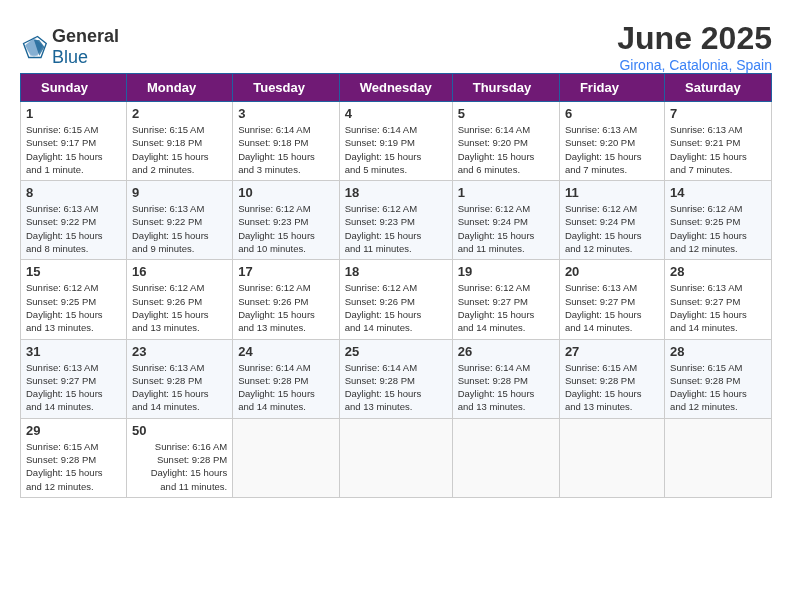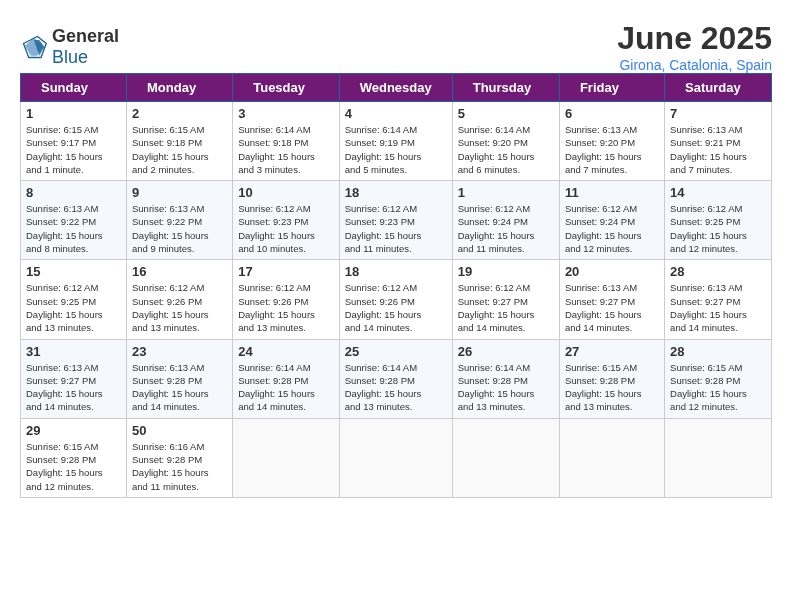--- a/index.html
+++ b/index.html
@@ -329,21 +329,21 @@
       <tr>
         <td>
           <span class="day-number">29</span>
           <div class="day-content" style="white-space: pre-line;">Sunrise: 6:15 AM
 Sunset: 9:28 PM
 Daylight: 15 hours
 and 12 minutes.</div>
         </td>
         <td>
           <span class="day-number">50</span>
-          <div class="day-content" style="white-space: pre-line;">Sunrise: 6:16 AM
+          <div class="day-content" style="white-space: pre-line; text-align: right;">Sunrise: 6:16 AM
 Sunset: 9:28 PM
 Daylight: 15 hours
 and 11 minutes.</div>
         </td>
         <td class="empty"></td>
         <td class="empty"></td>
         <td class="empty"></td>
         <td class="empty"></td>
         <td class="empty"></td>
       </tr>

